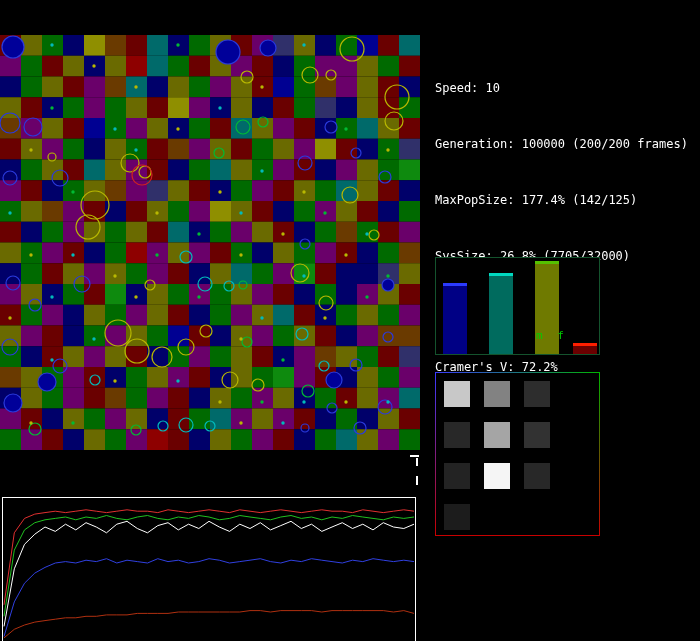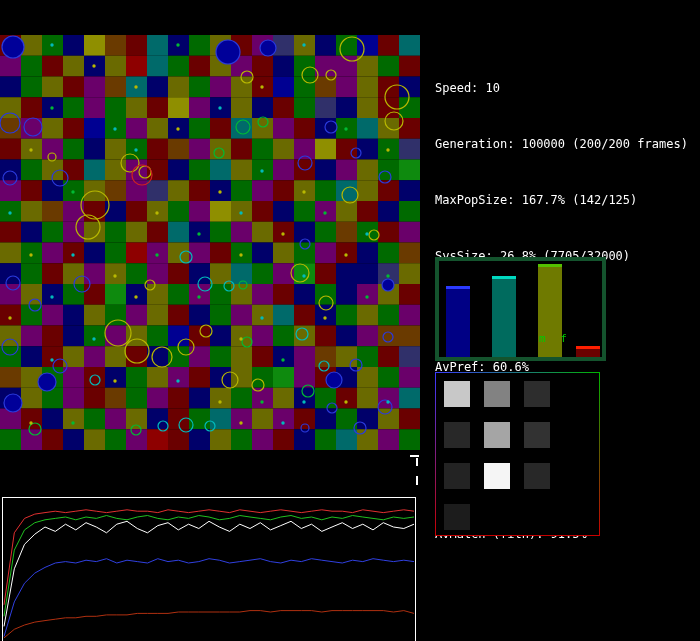--- a/index.html
+++ b/index.html
@@ -1,21 +1,21 @@
 <!DOCTYPE html>
 <html><head>
 <meta charset="utf-8">
 <style>
   html,body{margin:0;padding:0;background:#000;}
   #app{position:relative;width:700px;height:641px;background:#000;overflow:hidden;
        font-family:"DejaVu Sans Mono","Liberation Mono",monospace;margin-top:35px;}
   .panel{position:absolute;}
   #world{left:0;top:0;width:420px;height:415px;background:#000;}
   #stats{left:435px;top:7px;width:262px;color:#fff;font-size:12px;line-height:18.6px;white-space:pre;}
-  #barbox{left:435px;top:222px;width:163px;height:96px;border:4px solid #14532d;background:#000;}
+  #barbox{left:435px;top:222px;width:163px;height:96px;border:1px solid #14532d;background:#000;}
   #bars{position:absolute;left:0;top:0;width:100%;height:100%;}
   .bar{position:absolute;bottom:0;width:24px;}
   .bar-cap{position:absolute;top:0;left:0;right:0;height:3px;}
   #mf-label{position:absolute;left:100px;bottom:12px;font-size:11px;letter-spacing:4px;}
   #heatbox{left:435px;top:337px;width:165px;height:164px;background:#000;}
   .hedge{position:absolute;}
   #heat-cells{position:absolute;left:1px;top:1px;width:163px;height:162px;}
   .heat-cell{position:absolute;width:26px;height:26px;}
   #linebox{left:2px;top:462px;width:412px;height:152px;border:1px solid #fff;background:#000;}
   .mark{position:absolute;background:#fff;}
@@ -552,24 +552,23 @@
         <circle cx="31" cy="388" r="1.7" fill="#b8b800"></circle>
         <circle cx="73" cy="388" r="1.7" fill="#00bb33"></circle>
         <circle cx="241" cy="388" r="1.7" fill="#b8b800"></circle>
         <circle cx="283" cy="388" r="1.7" fill="#00bbbb"></circle>
       </svg>
   </div>
 
   <div id="stats" class="panel">
     <div>Speed: 10</div>
     <div>Generation: 100000 (200/200 frames)</div>
-    <div>MaxPopSize: 167.7% (142/125)</div>
+    <div>MaxPopSize: 177.4% (142/125)</div>
     <div>SysSize: 26.8% (7705/32000)</div>
     <div>AvCarCap: 80.9%</div>
-    <div>AvPref: 60.6%</div>
     <div>Cramer's V: 72.2%</div>
     <div>Purebred: 85.3%</div>
     <div>AvMatch (fitn): 91.5%</div>
   </div>
 
   <div id="barbox" class="panel">
     <div id="bars">
         <div class="bar" style="left: 7px; height: 71px; background: rgb(0, 0, 133);">
           <div class="bar-cap" style="background: rgb(43, 59, 255);"></div>
         </div>

